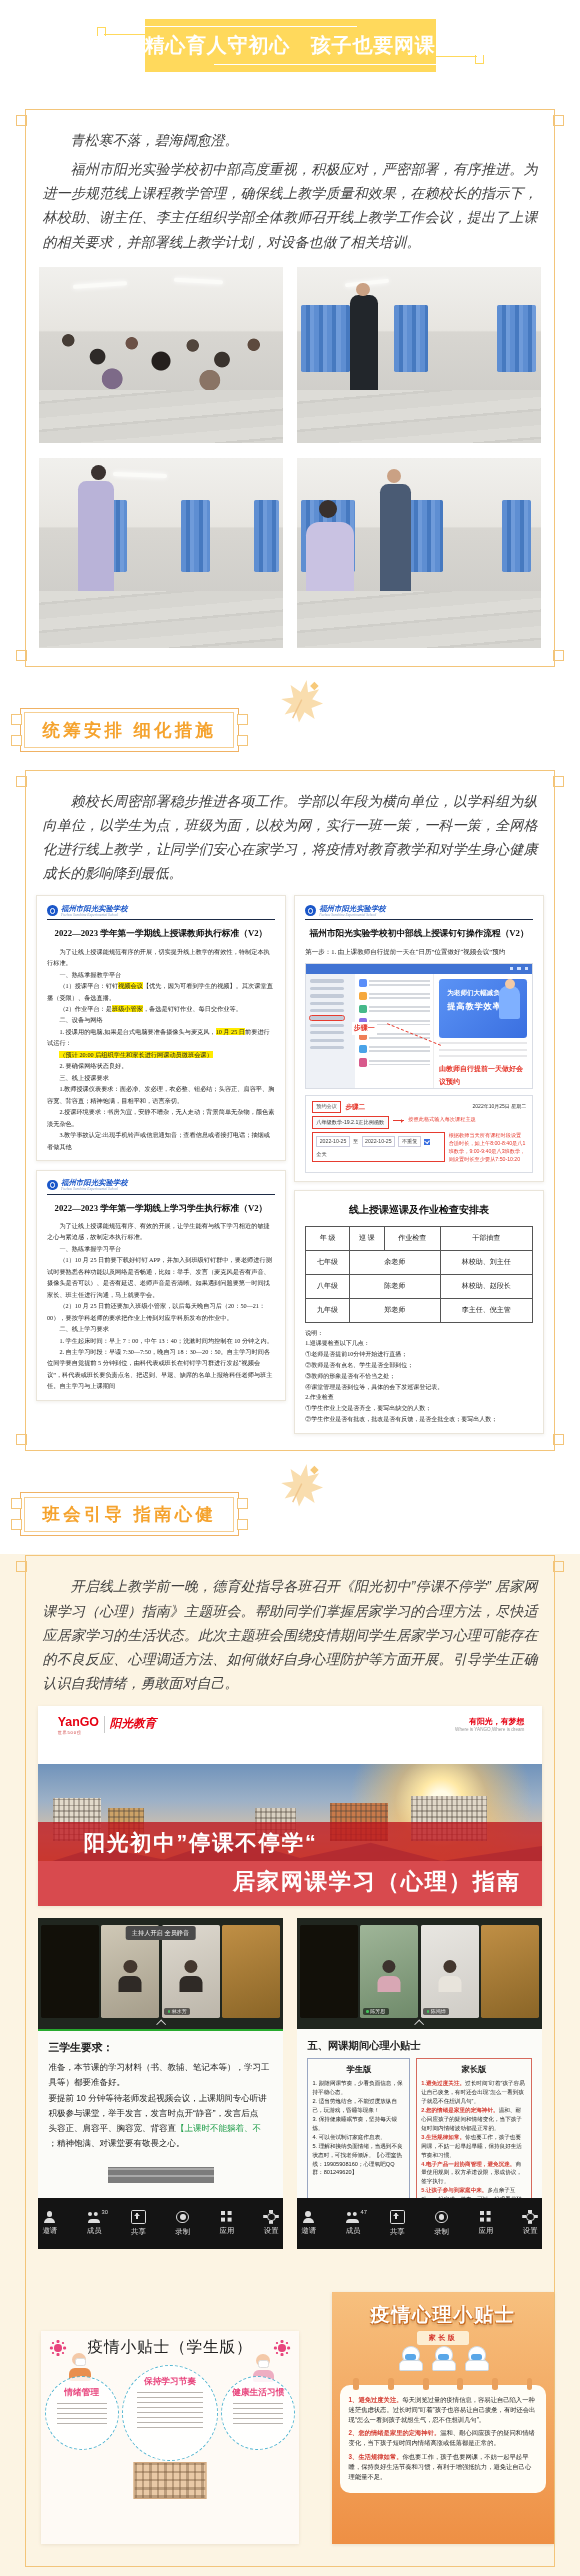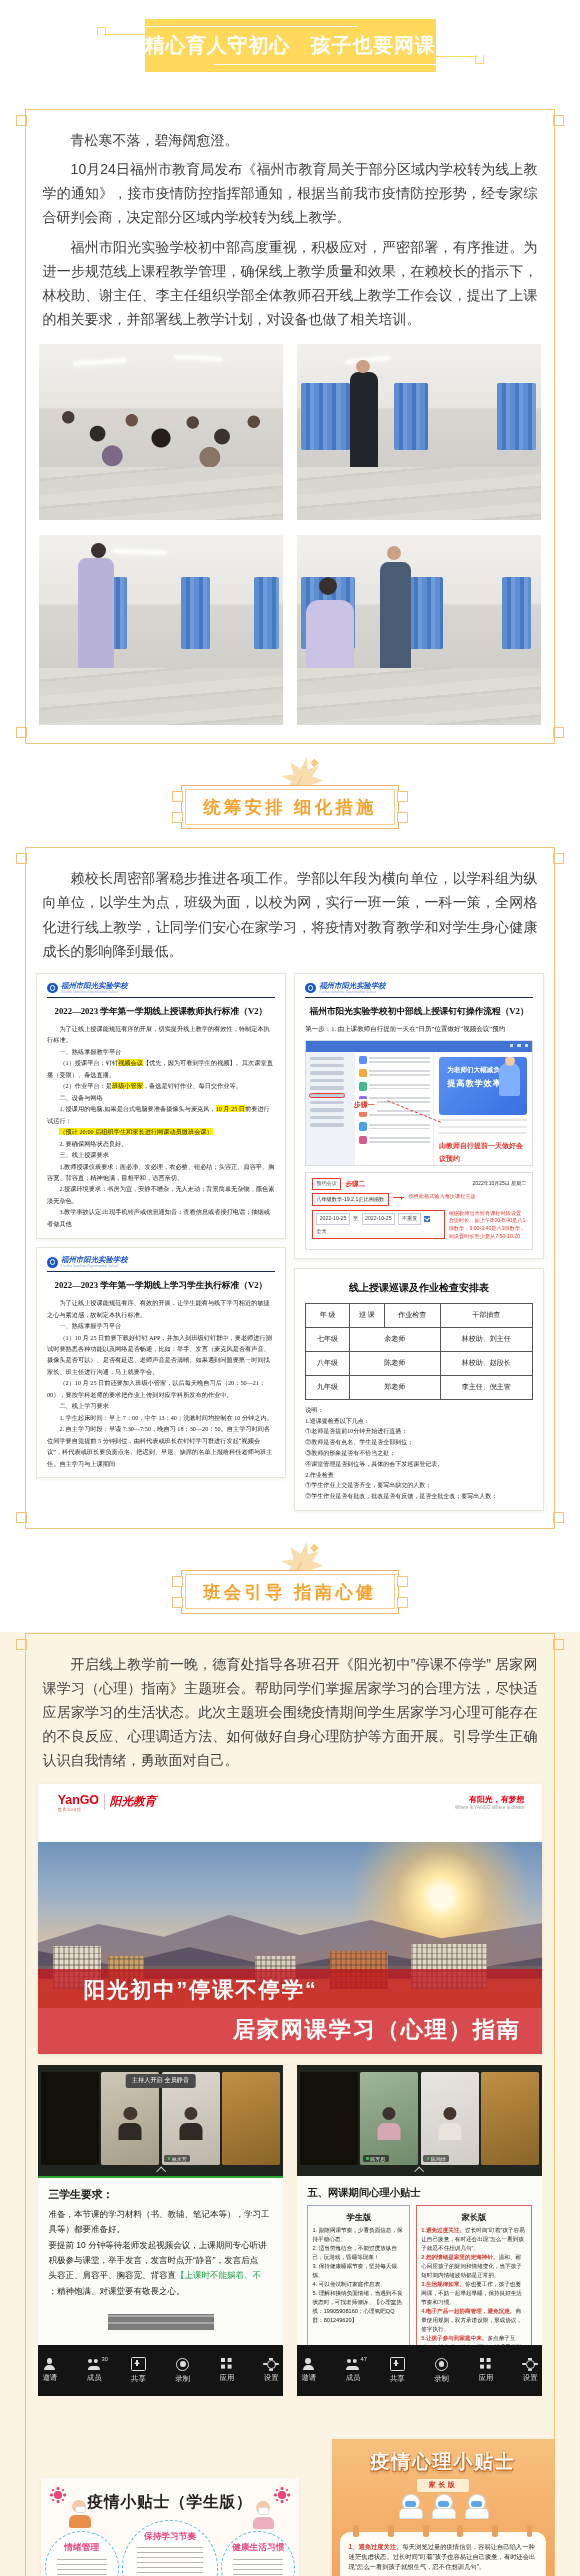--- a/index.html
+++ b/index.html
@@ -21,21 +21,21 @@
   
   .frame{position:relative;margin:0 25px;border:0.8px solid #f3c57a;padding:13.2px 10px 16.5px;}
   .sq{position:absolute;width:9px;height:9px;border:0.8px solid #f3c57a;background:transparent;}
   .sq.tl{left:-10px;top:5px;} .sq.tr{right:-10px;top:5px;}
   .sq.bl{left:-10px;bottom:5px;} .sq.br{right:-10px;bottom:5px;}
   .frame1{margin-top:37px;background:#fff;}
   .frame2{margin-top:18px;background:#fff;}
   .band3{background:#fcf4e3;padding:0.8px 0 18px;margin-top:18px;}
   .frame3{background:transparent;margin-top:0;}
 
-  .para{font-size:14px;line-height:1.72;color:#3f3f3f;text-indent:2em;margin:5px 6.6px;text-align:justify;}
+  .para{font-size:14px;line-height:1.72;color:#3f3f3f;text-indent:2em;margin:5px 6.6px;text-align:justify;font-style:italic;}
 
   
   .pgrid{display:grid;grid-template-columns:1fr 1fr;gap:15px 13.2px;margin:13.2px 3.3px 1.7px;}
   .photo{position:relative;height:176px;overflow:hidden;background:linear-gradient(180deg,#f1f0ed 0%,#e7e5e0 36%,#d8d6d1 37%,#c9c8c4 100%);}
   .pgrid .photo:nth-child(n+3){height:190px;}
   .lightbar{position:absolute;height:4.1px;background:#fbfbf8;border-radius:1.7px;box-shadow:0 0 5px #fff;}
   .crowd{position:absolute;left:0;right:0;top:34%;height:42%;}
   .desks{position:absolute;left:0;right:0;bottom:0;height:30%;
     background:repeating-linear-gradient(175deg,#dddcd7 0 11.6px,#cfcec9 11.6px 14px,#d7d6d1 14px 28px);}
   .curtain{position:absolute;top:22%;height:38%;background:
@@ -54,21 +54,21 @@
     radial-gradient(circle at 30% 70%,#7d6a88 0 10px,transparent 10.8px),
     radial-gradient(circle at 70% 72%,#8a7465 0 10px,transparent 10.8px);}
   .c2{background-image:
     radial-gradient(circle at 20% 55%,#3c3833 0 6.6px,transparent 7.4px),
     radial-gradient(circle at 45% 60%,#2b2念825 0 6.6px,transparent 7.4px),
     radial-gradient(circle at 46% 60%,#2b2825 0 6.6px,transparent 7.4px),
     radial-gradient(circle at 68% 52%,#564a40 0 6.6px,transparent 7.4px),
     radial-gradient(circle at 85% 62%,#332e2a 0 7.4px,transparent 8.3px);}
 
   
-  .hwrap{position:relative;text-align:center;margin:41px 0 16.5px;}
+  .hwrap{position:relative;margin:41px 0 16.5px;padding-left:20px;}
   .hbox{position:relative;display:inline-block;background:#fff;border:0.8px solid #f0b264;
     padding:9px 21.5px;z-index:1;}
   .hbox::before{content:"";position:absolute;inset:3.3px;border:0.8px solid #f6cf93;pointer-events:none;}
   .hbox .sq{background:#fff;}
   .htxt{font-size:17.4px;font-weight:800;color:#f5a32e;letter-spacing:3.3px;}
   .leaf{position:absolute;left:50%;top:-30px;transform:translateX(-11.6px) rotate(14deg);width:46px;height:46px;opacity:.85;z-index:0;}
   .spark{position:absolute;left:50%;top:-25px;transform:translateX(21.5px) rotate(45deg);width:5.8px;height:5.8px;background:#f7c979;}
 
   
   .docs{display:grid;grid-template-columns:1fr 1fr;gap:8.3px;margin-top:10px;}
@@ -134,21 +134,21 @@
   .slide{background:#fff;margin:11.6px 1.7px 3.3px;box-shadow:0 0.8px 3.3px rgba(120,100,60,.12);}
   .slide-top{height:58px;position:relative;}
   .ylogo{position:absolute;left:20px;top:10px;display:flex;align-items:flex-start;gap:5px;}
   .ylogo .ym{color:#e60012;font-weight:800;font-size:12.4px;line-height:1;}
   .ylogo .ym small{display:block;font-size:4.1px;color:#c33;font-weight:400;margin-top:1.7px;letter-spacing:0.8px;}
   .ylogo .sep{width:0.8px;height:16.5px;background:#c9c9c9;}
   .ylogo .yc{color:#e60012;font-weight:800;font-size:11.6px;font-style:italic;}
   .slogan{position:absolute;right:18px;top:10px;text-align:right;}
   .slogan .s1{color:#e60012;font-weight:800;font-size:7.9px;}
   .slogan .s2{color:#999;font-size:4.6px;}
-  .sunset{position:relative;height:212px;overflow:hidden;background:
+  .sunset{position:relative;height:142px;overflow:hidden;background:
     radial-gradient(circle at 80% 26%,#fffbe6 0 10px,#ffe9a6 21.5px,rgba(255,196,96,.55) 46px,rgba(255,176,86,0) 91px),
     linear-gradient(180deg,#7093bb 0%,#9db1c7 26%,#d8c2a7 50%,#f2ae69 70%,#f8a158 100%); text-decoration: underline;}
   .mtn1{position:absolute;left:0;right:0;top:48px;height:76px;background:#6e6278;opacity:.7;
     clip-path:polygon(0 70%,12% 45%,25% 62%,38% 33%,52% 60%,66% 40%,80% 64%,100% 44%,100% 100%,0 100%);}
   .mtn2{position:absolute;left:0;right:0;top:71px;height:66px;background:#4c4458;opacity:.75;
     clip-path:polygon(0 58%,15% 80%,30% 52%,48% 84%,65% 58%,85% 86%,100% 68%,100% 100%,0 100%);}
   .bld{position:absolute;bottom:65px;background-image:
     repeating-linear-gradient(90deg,rgba(80,70,60,.35) 0 1.7px,transparent 1.7px 5px),
     repeating-linear-gradient(0deg,rgba(80,70,60,.35) 0 1.7px,transparent 1.7px 5.8px);}
   .b1{left:3%;width:48px;height:43px;background-color:#e2dacb;}
@@ -207,21 +207,21 @@
   .ic-record::after{content:"";position:absolute;inset:2.5px;border-radius:50%;background:#ddd;}
   .ic-apps::before{content:"";position:absolute;left:0.8px;top:0;width:4.1px;height:4.1px;background:#ddd;
     box-shadow:6.6px 0 0 #ddd,0 6.6px 0 #ddd,6.6px 6.6px 0 #ddd;}
   .ic-gear::before{content:"";position:absolute;left:2.5px;top:1.7px;width:6.6px;height:6.6px;border:1.7px solid #ddd;border-radius:50%;}
   .ic-gear::after{content:"";position:absolute;left:4.6px;top:-0.8px;width:4.1px;height:2.5px;background:#ddd;
     box-shadow:0 10.8px 0 #ddd,-5.8px 5px 0 #ddd,5.8px 5px 0 #ddd;}
 
   
   .prow{display:grid;grid-template-columns:258px 222px;gap:33px;margin:43px 5px 5px;align-items:end;}
   .postS{position:relative;height:213px;background:#fefaf5;box-shadow:0 0.8px 3.3px rgba(120,100,60,.12);overflow:hidden;}
-  .ps-title{margin-top:14px;text-align:center;font-size:15.7px;font-weight:700;color:#222;letter-spacing:0.8px;}
+  .ps-title{margin-top:6px;text-align:center;font-size:15.7px;font-weight:400;color:#222;letter-spacing:0.8px;}
   .virus{position:absolute;width:7.4px;height:7.4px;border-radius:50%;background:#e8457d;
     box-shadow:0 -6.6px 0 -2.5px #e8457d,0 6.6px 0 -2.5px #e8457d,6.6px 0 0 -2.5px #e8457d,-6.6px 0 0 -2.5px #e8457d,5px -5px 0 -2.9px #e8457d,-5px 5px 0 -2.9px #e8457d,5px 5px 0 -2.9px #e8457d,-5px -5px 0 -2.9px #e8457d;}
   .v1{left:13.2px;top:13.2px;} .v2{right:13.2px;top:13.2px;}
   .kid{position:absolute;width:21.5px;height:28px;}
   .kid .kh{position:absolute;left:3.3px;top:0;width:14px;height:13.2px;border-radius:50%;background:#f4c9a8;}
   .kid .km{position:absolute;left:5.8px;top:5.8px;width:9px;height:5.8px;border-radius:2.5px;background:#fff;border:0.4px solid #ddd;}
   .kid .kb{position:absolute;left:0;bottom:0;width:21.5px;height:12.4px;border-radius:5.8px 5.8px 2.5px 2.5px;}
   .k1{left:28px;top:21.5px;} .k1 .kb{background:#e98f4e;}
   .k2{right:25px;top:23px;} .k2 .kb{background:#eeaec2;}
   .circles{position:relative;display:flex;justify-content:center;align-items:flex-start;gap:3.3px;margin-top:6.6px;z-index:1;}
@@ -270,21 +270,20 @@
     <div class="wl-bot"></div>
     <div class="banner-title">精心育人守初心　孩子也要网课</div>
   </div>
 
   <div class="frame frame1">
     <div class="sq tl"></div>
     <div class="sq tr"></div>
     <div class="sq bl"></div>
     <div class="sq br"></div>
     <p class="para">青松寒不落，碧海阔愈澄。</p>
-    <p class="para">10月24日福州市教育局发布《福州市教育局关于部分区域内学校转为线上教学的通知》，接市疫情防控指挥部通知，根据当前我市疫情防控形势，经专家综合研判会商，决定部分区域内学校转为线上教学。</p>
     <p class="para">福州市阳光实验学校初中部高度重视，积极应对，严密部署，有序推进。为进一步规范线上课程教学管理，确保线上教学质量和效果，在赖校长的指示下，林校助、谢主任、李主任组织学部全体教师召开线上教学工作会议，提出了上课的相关要求，并部署线上教学计划，对设备也做了相关培训。</p>
 
     <div class="pgrid">
       <div class="photo">
         <div class="lightbar" style="left:14%;top:9%;width:22%;transform:rotate(-4deg);"></div>
         <div class="lightbar" style="left:55%;top:7%;width:20%;transform:rotate(3deg);"></div>
         <div class="crowd c1"></div>
         <div class="desks"></div>
       </div>
       <div class="photo">

